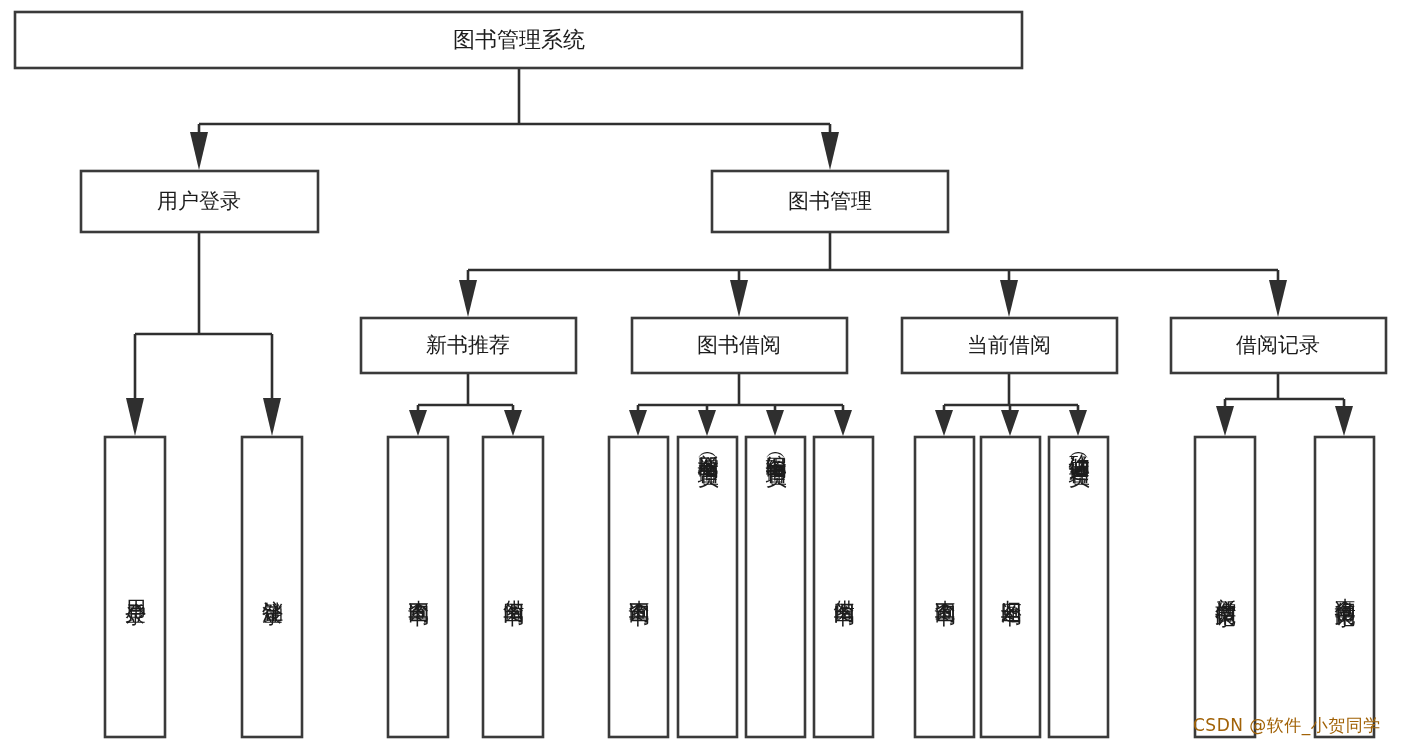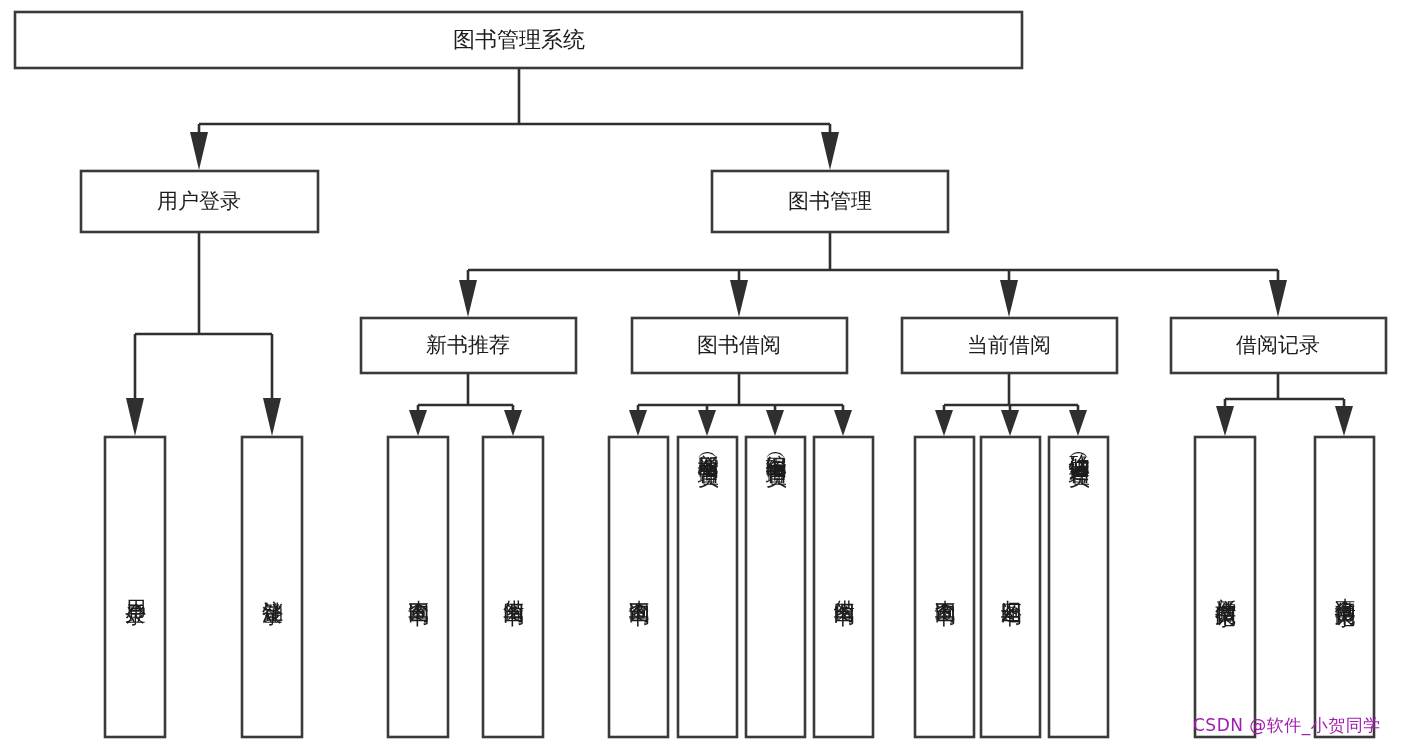--- a/index.html
+++ b/index.html
@@ -69,21 +69,21 @@
     letter-spacing: 2px;
     color: #1c1c1c;
     white-space: nowrap;
   }
   .watermark {
     position: absolute;
     left: 1193px;
     top: 714px;
     font-family: "DejaVu Sans", "Liberation Sans", sans-serif;
     font-size: 17px;
-    color: #a21caf;
+    color: #a16207;
     white-space: nowrap;
     letter-spacing: 0.5px;
   }
 </style>
 </head>
 <body>
 
 <div id="diagram-root">
 
   <svg class="diagram-canvas" viewBox="0 0 1405 747" xmlns="http://www.w3.org/2000/svg">

